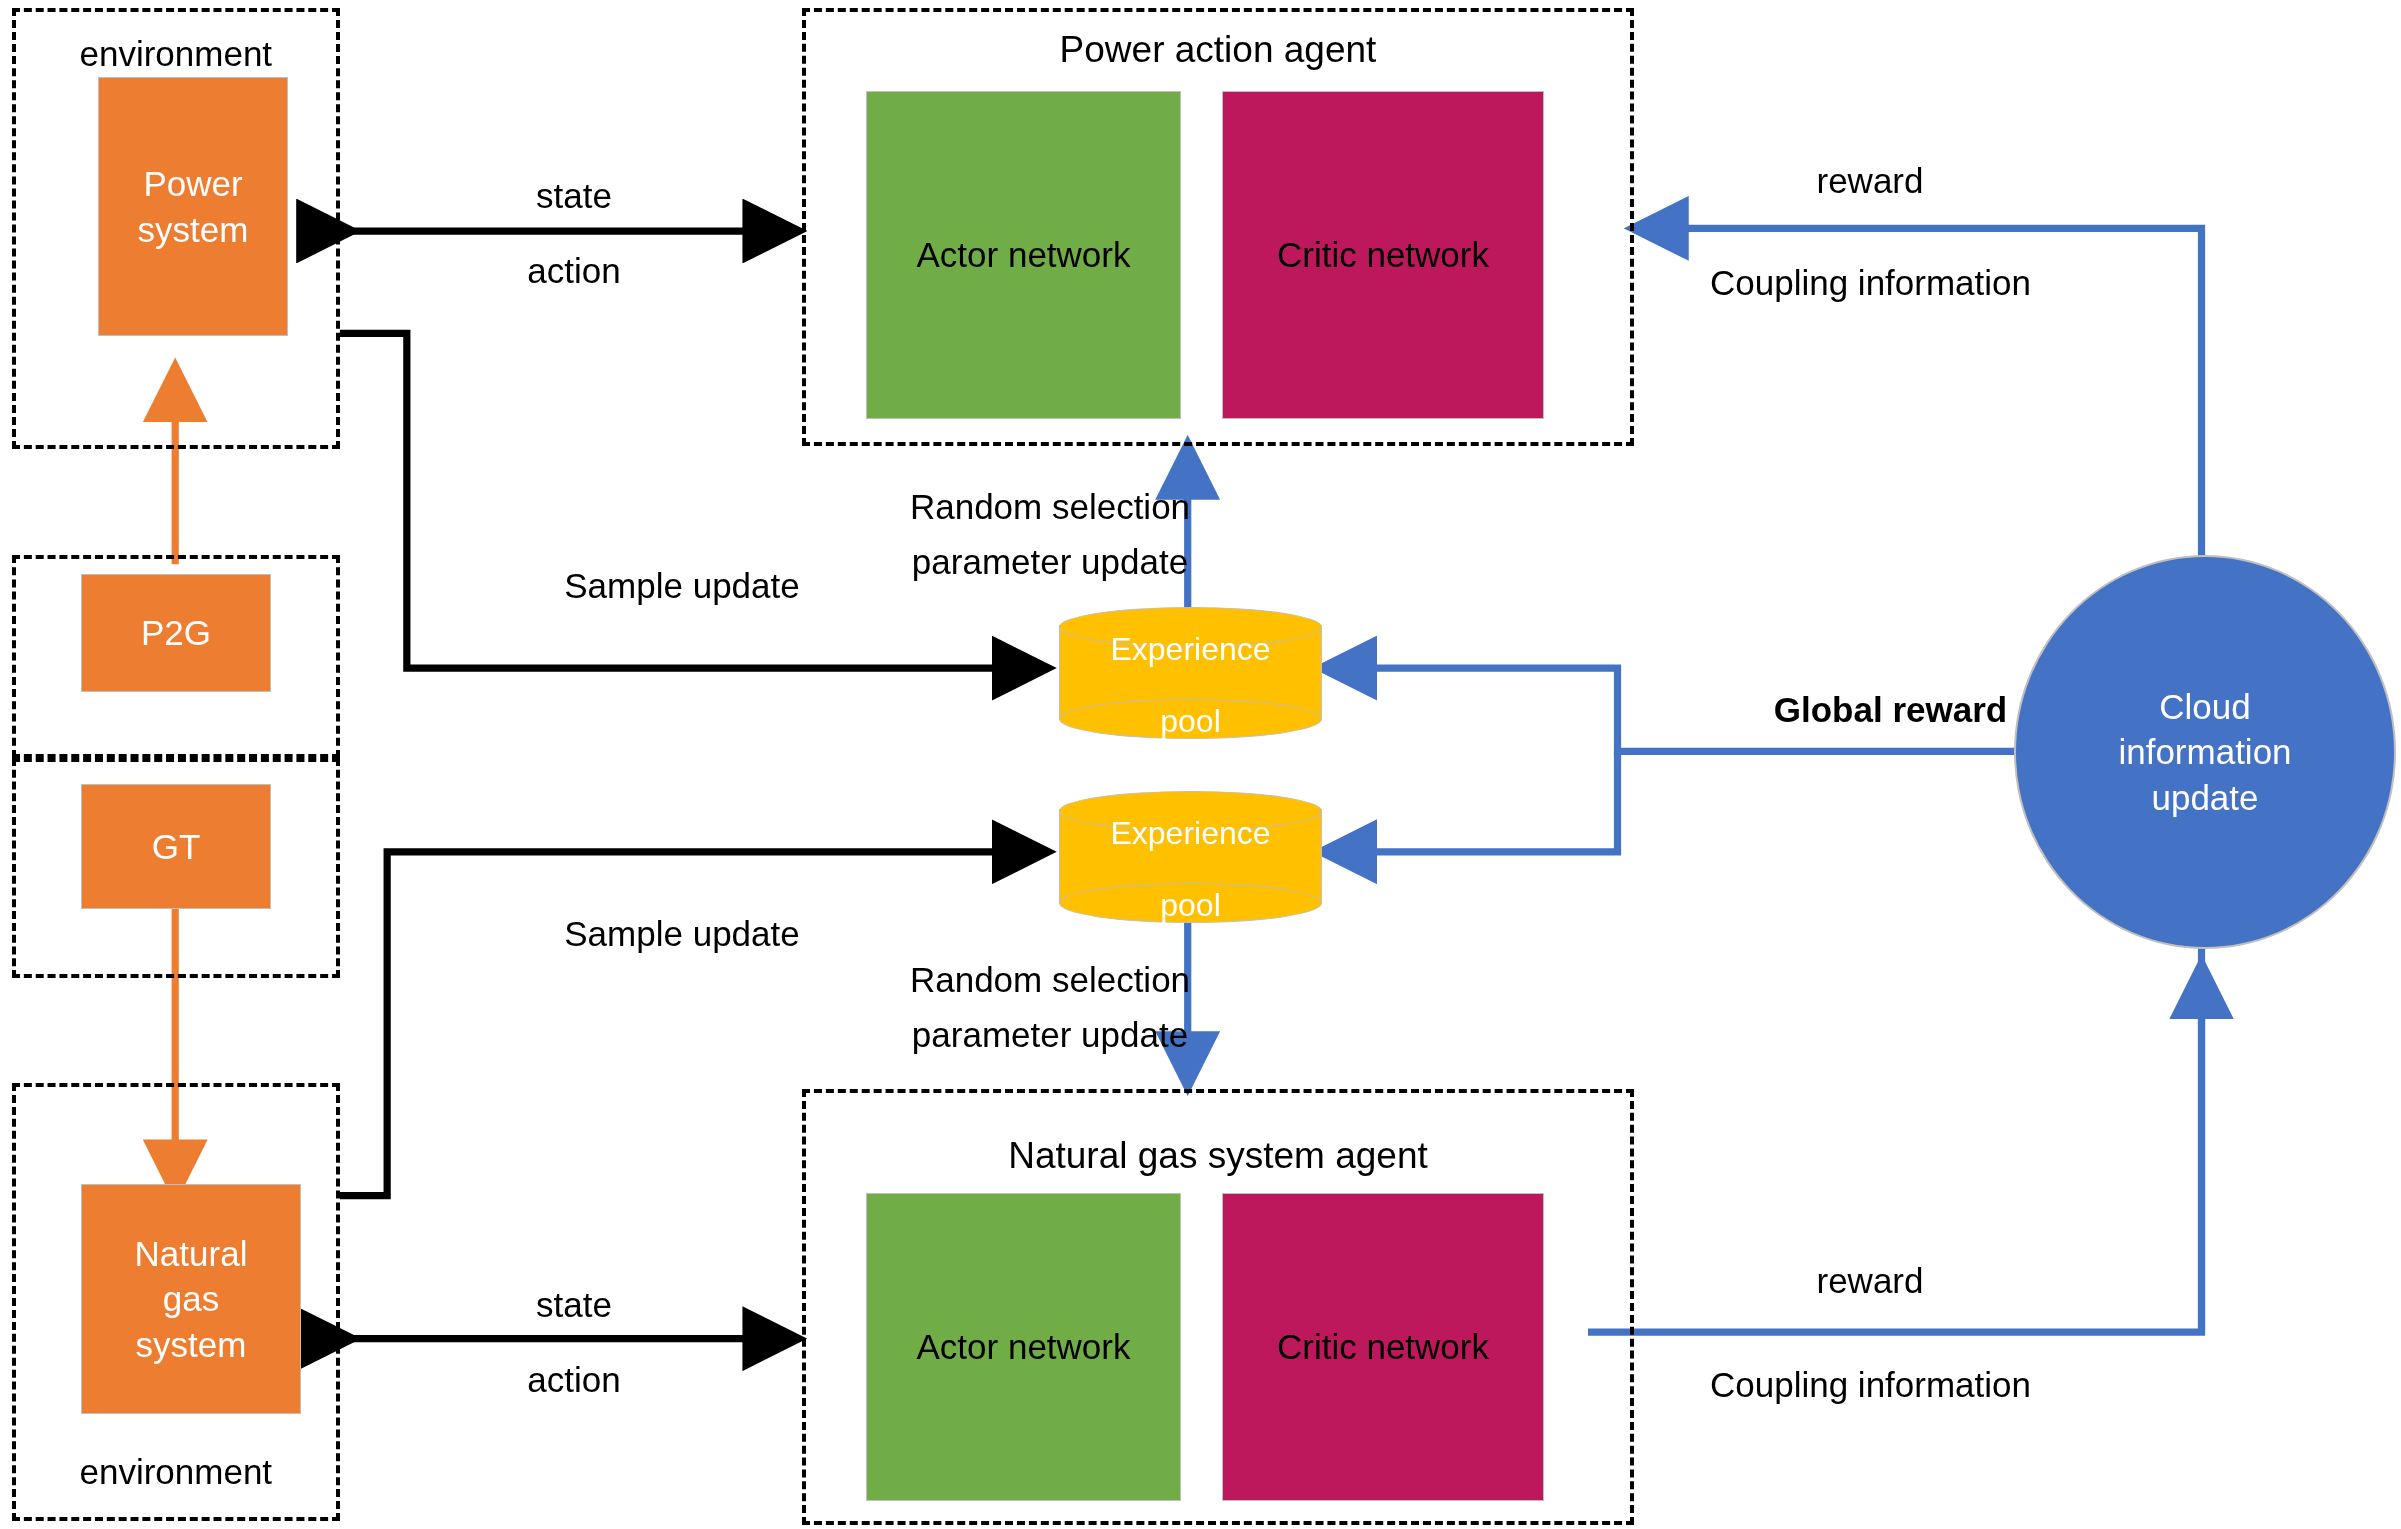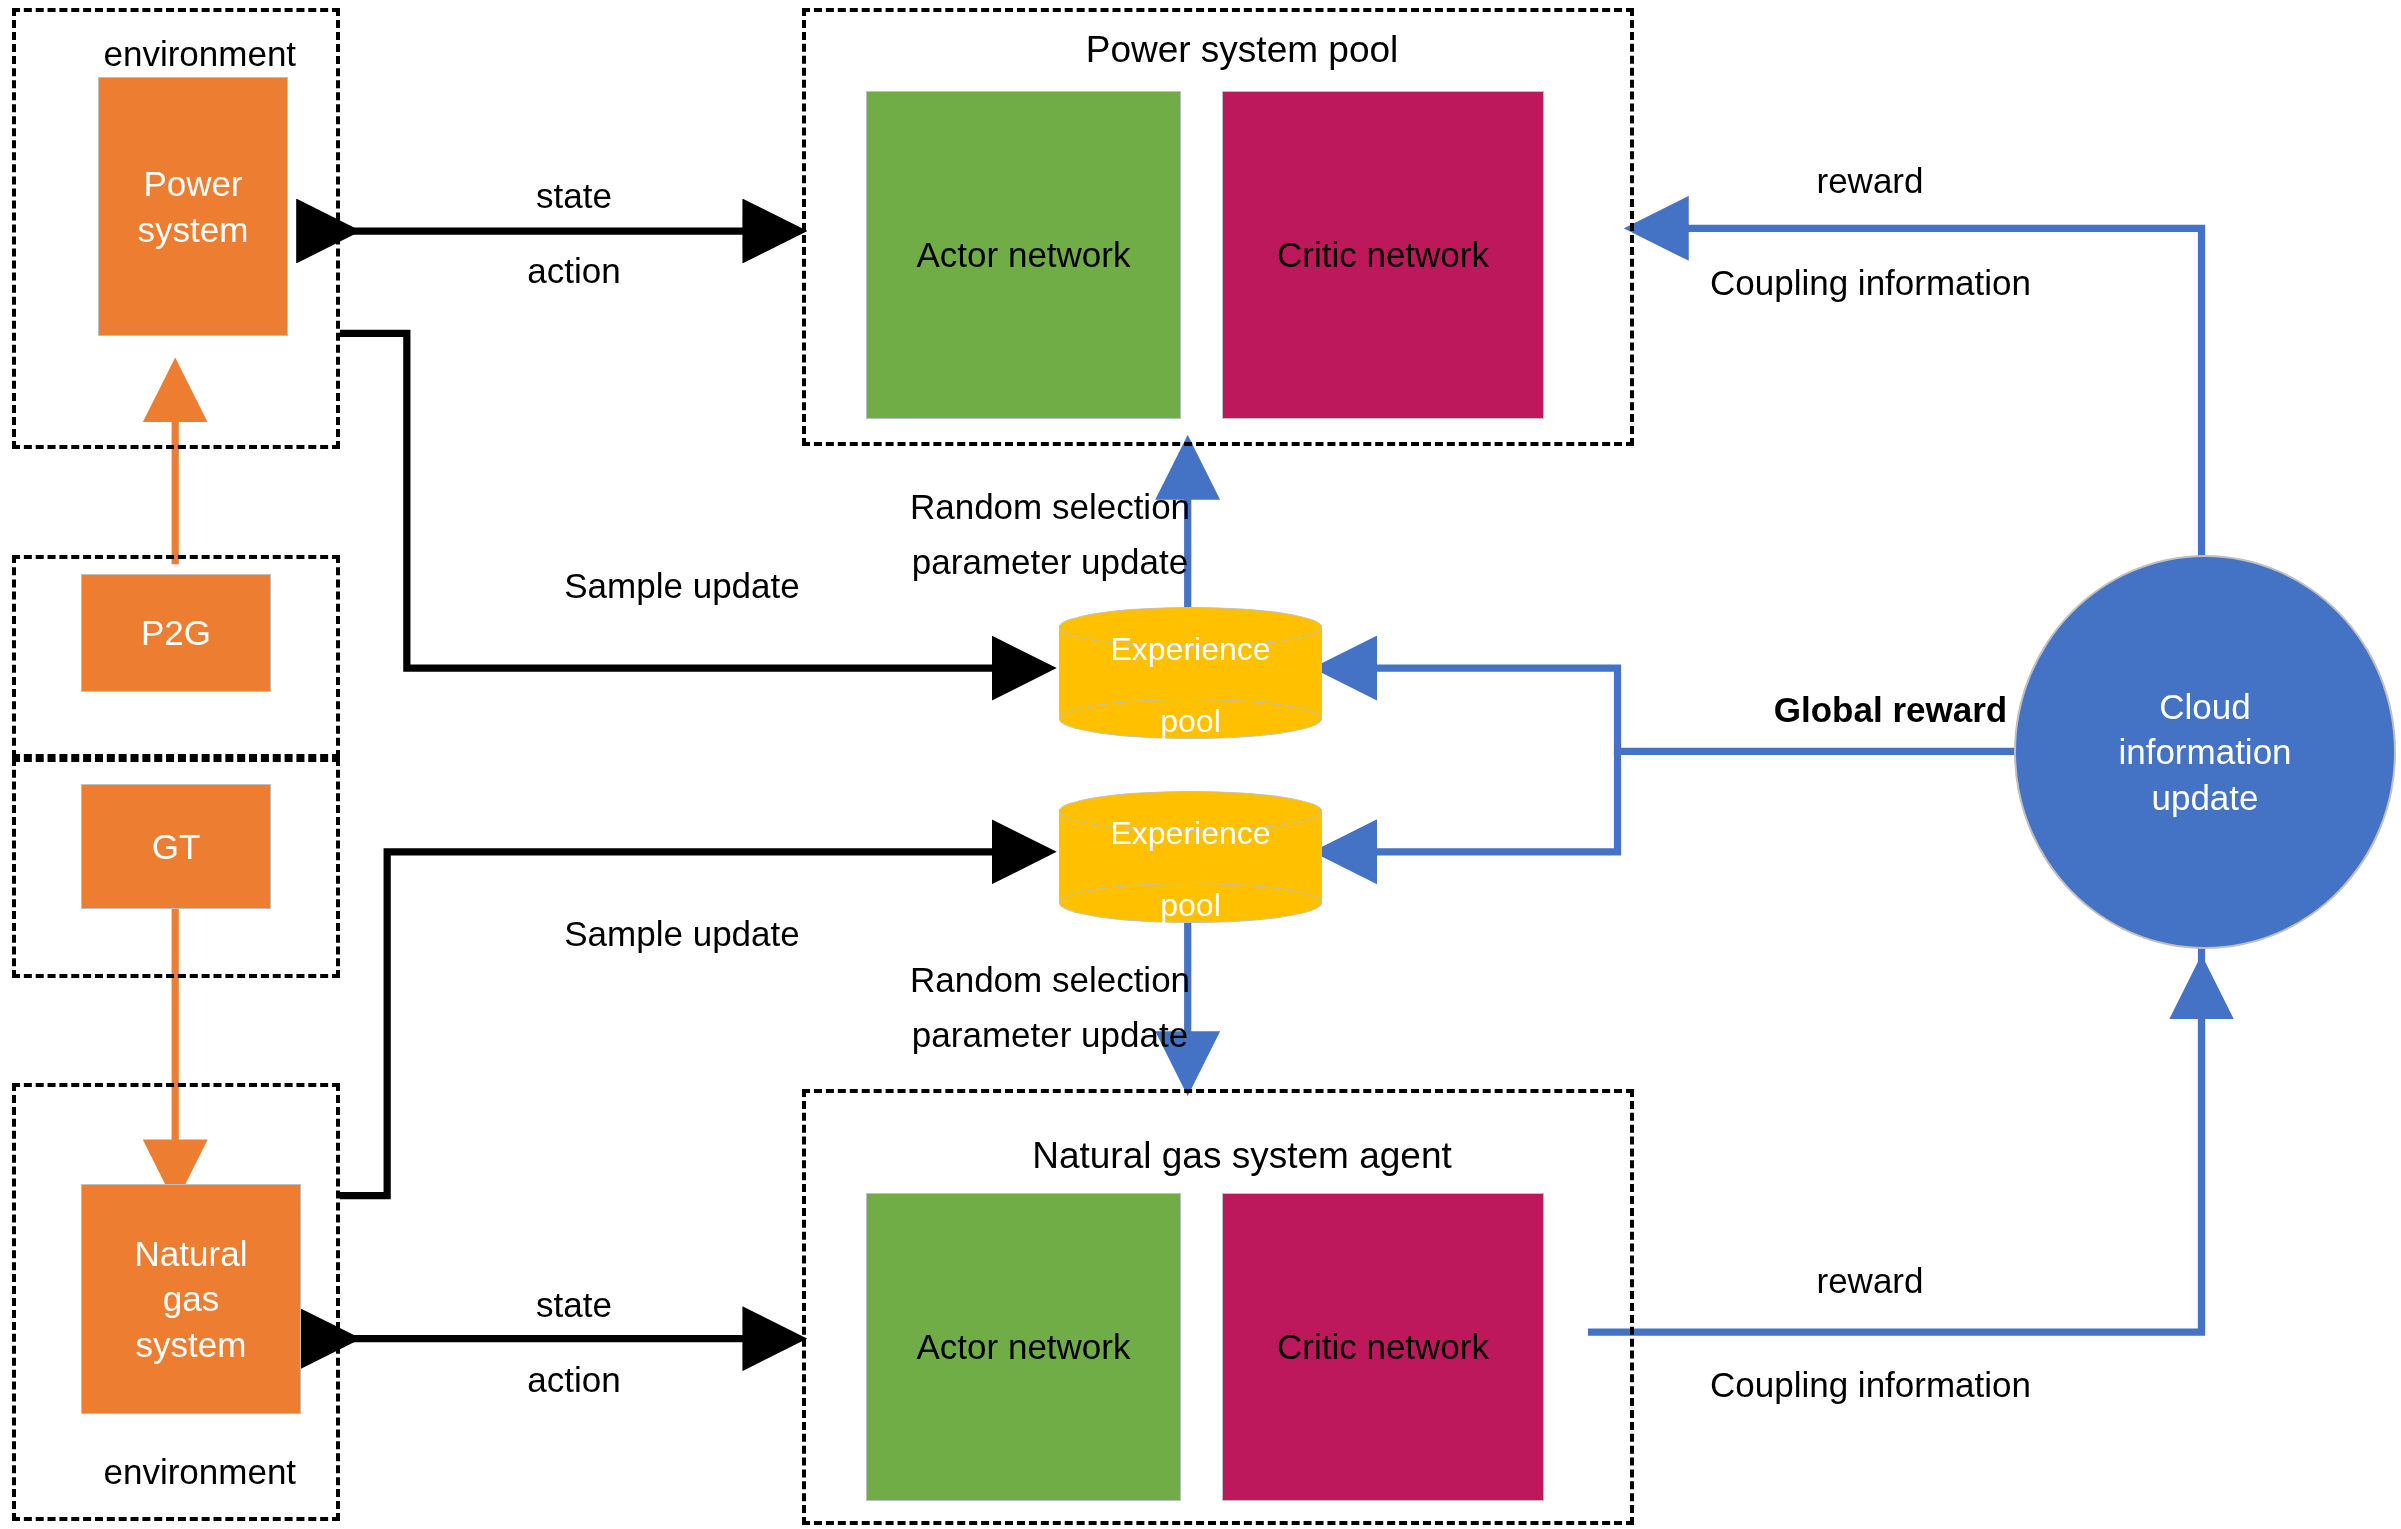--- a/index.html
+++ b/index.html
@@ -4,21 +4,21 @@
 <style>
   html,body{margin:0;padding:0;background:#ffffff;}
   body{font-family:"Liberation Sans", sans-serif;}
   #stage{position:relative;width:2401px;height:1529px;background:#fff;overflow:hidden;}
   .svgwrap{position:absolute;inset:0;width:2401px;height:1529px;}
   .node{position:absolute;display:flex;align-items:center;justify-content:center;text-align:center;box-sizing:border-box;}
   .orange-box{background:#ED7D31;border:1.3px solid #BFBFBF;color:#ffffff;}
   .green-box{background:#70AD47;border:1.3px solid #BFBFBF;color:#000000;}
   .blue-box{background:#be185d;border:1.3px solid #BFBFBF;color:#000000;}
   .dashed-group{position:absolute;border:4.6px dashed #000000;box-sizing:border-box;background:transparent;}
-  .group-label{position:absolute;color:#000;white-space:nowrap;text-align:center;padding-left:24px;}
+  .group-label{position:absolute;color:#000;white-space:nowrap;text-align:center;}
   .edge-label{position:absolute;color:#000;white-space:nowrap;text-align:center;}
   .cyl{position:absolute;}
   .cyl-body{position:absolute;left:0;right:0;background:#FFC000;border-left:1.3px solid #BFBFBF;border-right:1.3px solid #BFBFBF;}
   .cyl-top{position:absolute;left:0;right:0;background:#FFC000;border:1.3px solid #BFBFBF;border-radius:50%;}
   .cyl-bottom{position:absolute;left:0;right:0;background:#FFC000;border:1.3px solid #BFBFBF;border-radius:50%;}
   .cyl-text{position:absolute;left:0;right:0;display:flex;flex-direction:column;align-items:center;justify-content:center;color:#fff;line-height:1.25;}
   .circle-node{position:absolute;border-radius:50%;background:#4472C4;border:2px solid #BFBFBF;color:#fff;display:flex;align-items:center;justify-content:center;text-align:center;line-height:1.3;box-sizing:border-box;}
   .t48{font-size:32px;gap:32px;}
   .t52{font-size:35px;}
   .t56{font-size:37px;}
@@ -98,21 +98,21 @@
   <div class="group-label t52" style="left:11.8px; top:34px; width:328px;">environment</div>
 
   <div class="dashed-group" style="left:11.8px; top:555px; width:328px; height:203px;"></div>
 
   <div class="dashed-group" style="left:11.8px; top:758px; width:328px; height:220px;"></div>
 
   <div class="dashed-group" style="left:11.8px; top:1083px; width:328px; height:438px;"></div>
   <div class="group-label t52" style="left:11.8px; top:1452px; width:328px;">environment</div>
 
   <div class="dashed-group" style="left:802px; top:7.9px; width:832px; height:438px;"></div>
-  <div class="group-label t56" style="left:802px; top:29px; width:832px;">Power system pool</div>
+  <div class="group-label t56" style="left:802px; top:29px; width:832px;">Power action agent</div>
 
   <div class="dashed-group" style="left:802px; top:1089px; width:832px; height:436px;"></div>
   <div class="group-label t56" style="left:802px; top:1135px; width:832px;">Natural gas system agent</div>
 
   <div class="node orange-box t52" style="left:98px; top:77px; width:190px; height:259px; flex-direction:column; line-height:1.3;">
     <span>Power</span>
     <span>system</span>
   </div>
 
   <div class="node orange-box t52" style="left:81px; top:574px; width:190px; height:118px;">

